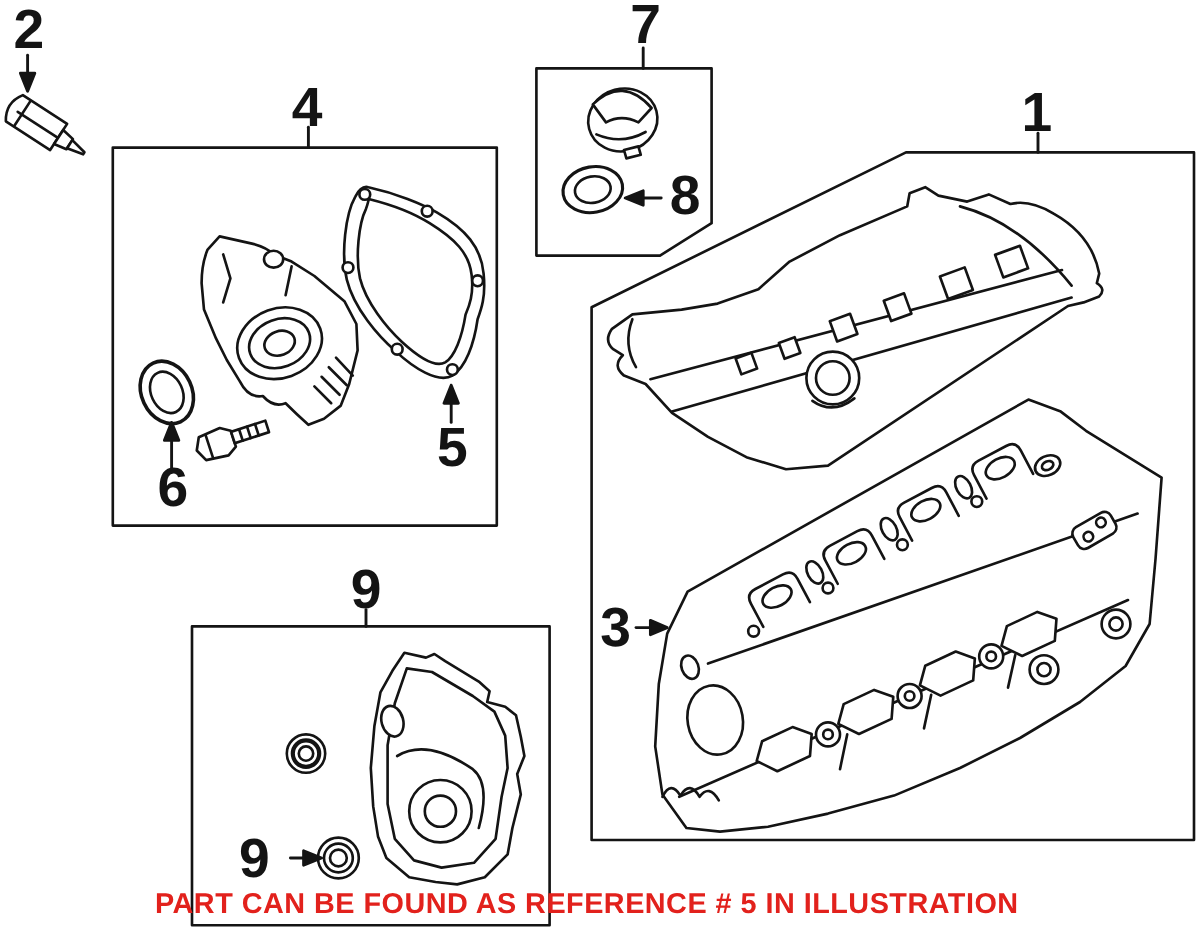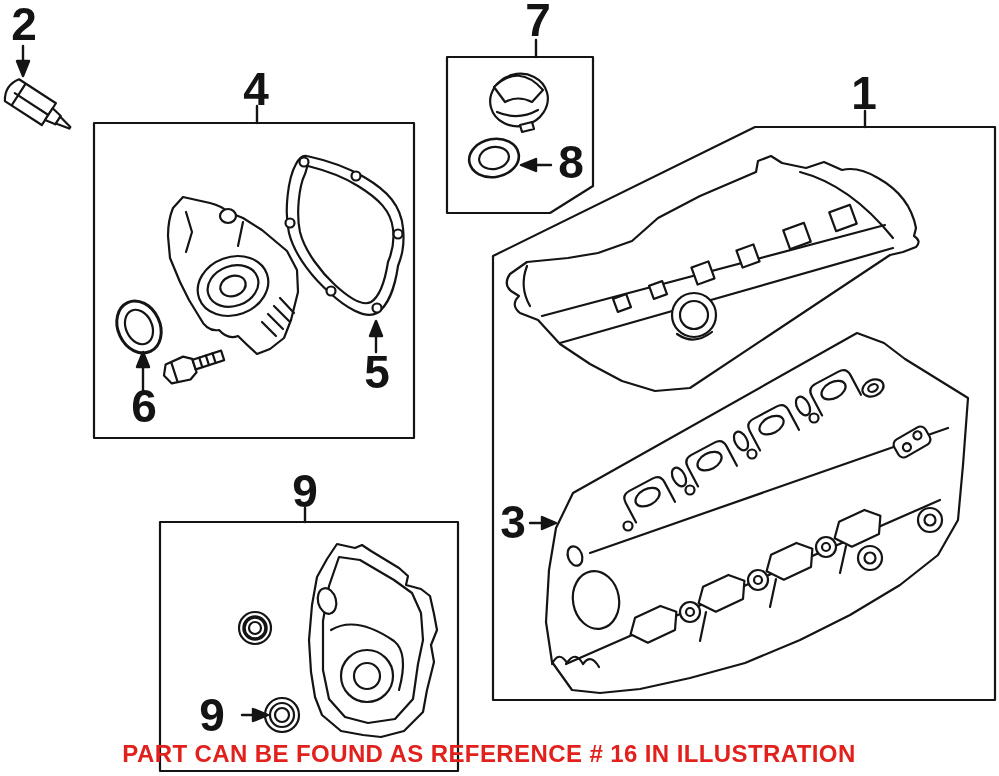--- a/index.html
+++ b/index.html
@@ -309,15 +309,15 @@
   <div class="callout" style="left:24px;top:24px">2</div>
   <div class="callout" style="left:513px;top:522px">3</div>
   <div class="callout" style="left:256px;top:89px">4</div>
   <div class="callout" style="left:377px;top:372px">5</div>
   <div class="callout" style="left:144px;top:406px">6</div>
   <div class="callout" style="left:538px;top:20px">7</div>
   <div class="callout" style="left:571px;top:162px">8</div>
   <div class="callout" style="left:305px;top:491px">9</div>
   <div class="callout" style="left:212px;top:715px">9</div>
 
-  <div class="caption">PART CAN BE FOUND AS REFERENCE # 16 IN ILLUSTRATION</div>
+  <div class="caption">PART CAN BE FOUND AS REFERENCE # 5 IN ILLUSTRATION</div>
 
 </div>
 
 </body></html>

